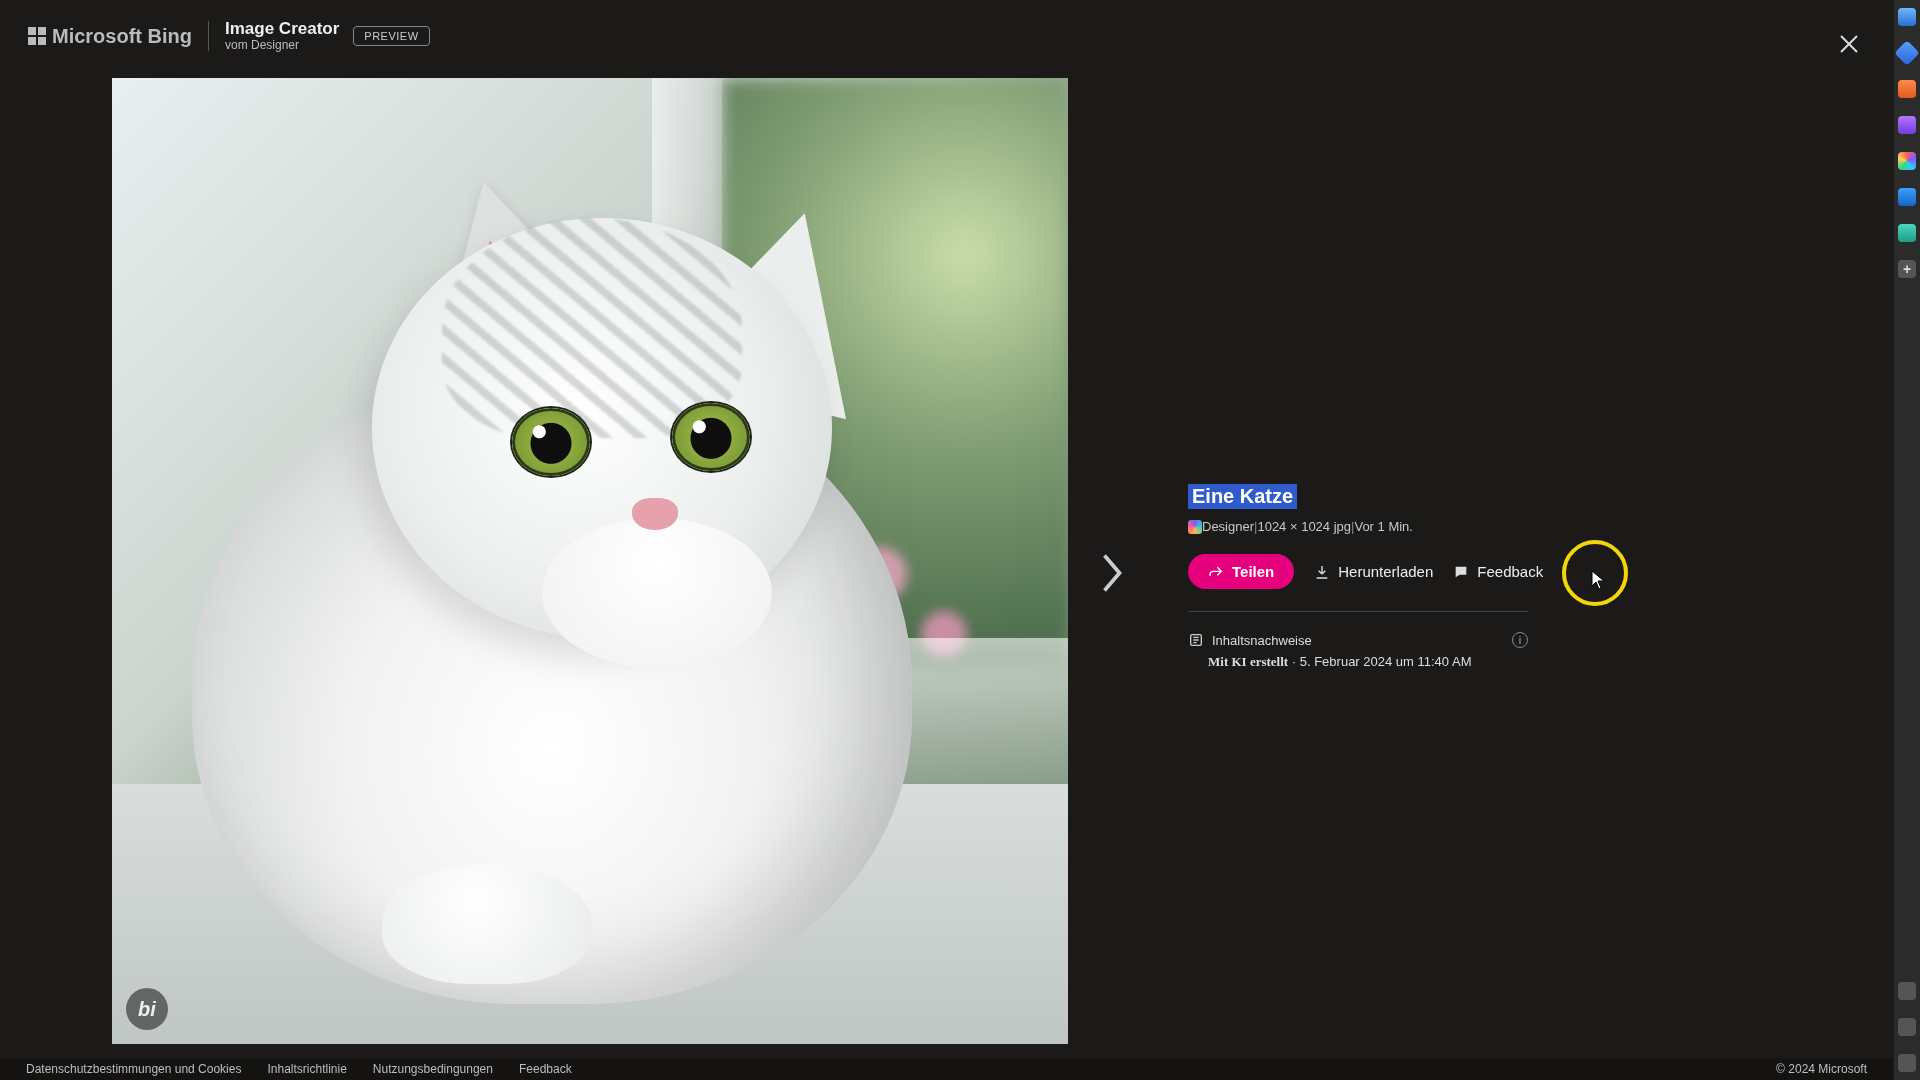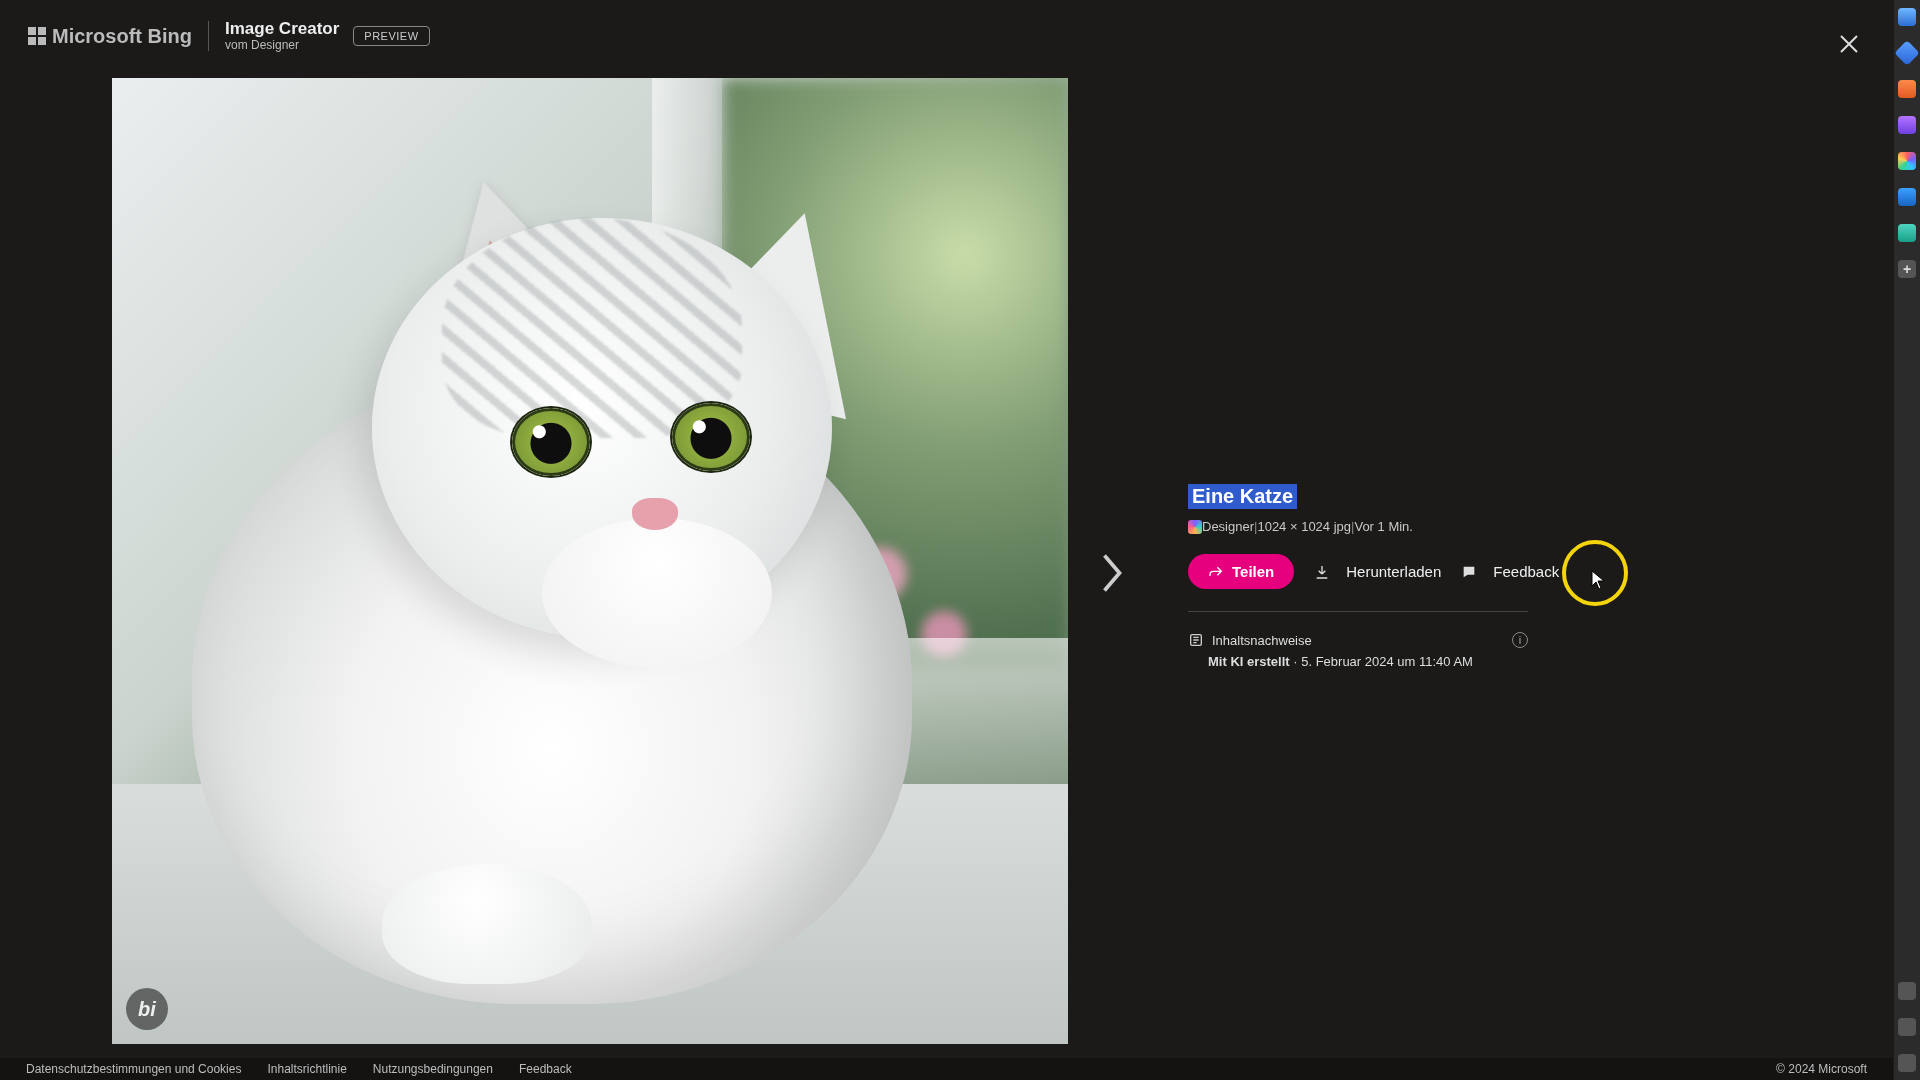--- a/index.html
+++ b/index.html
@@ -110,31 +110,31 @@
   .meta-row .sep { color: #888; }
   .designer-icon { width:14px; height:14px; border-radius:3px;
     background: conic-gradient(#7b5cff, #3ad1c1, #ffb347, #ff5f8d, #7b5cff); }
 
   .action-row { margin-top: 20px; display: flex; align-items: center; gap: 20px; }
   .btn-share {
     display: inline-flex; align-items: center; gap: 8px;
     background: #e6007e; color: #fff; font-weight: 600; font-size: 15px;
     padding: 9px 20px; border-radius: 22px;
   }
-  .action-link { display: inline-flex; align-items: center; gap: 16px; font-size: 15px; color: #eee; }
+  .action-link { display: inline-flex; align-items: center; gap: 8px; font-size: 15px; color: #eee; }
   .icon16 { width:16px; height:16px; }
 
   .hr { border-top: 1px solid #444; margin-top: 22px; }
 
   .prov { margin-top: 20px; font-size: 13px; color: #ddd; }
   .prov-head { display:flex; align-items:center; gap:8px; }
   .prov-head .info { margin-left:auto; width:16px; height:16px; border:1px solid #888; border-radius:50%;
     display:flex; align-items:center; justify-content:center; font-size:11px; color:#aaa;}
   .prov-line2 { margin-top: 6px; padding-left: 20px; }
-  .prov-line2 .b { font-weight: 700; }
+  .prov-line2 .b { font-weight: 700; font-family: Liberation Serif, serif; }
 
   
   .highlight-ring {
     position: absolute; left: 1562px; top: 540px; width: 66px; height: 66px;
     border: 4px solid #f4d40a; border-radius: 50%; box-sizing: border-box;
   }
   .cursor {
     position: absolute; left: 1591px; top: 570px; width: 14px; height: 20px;
   }
   .cursor svg { width: 14px; height: 20px; }

